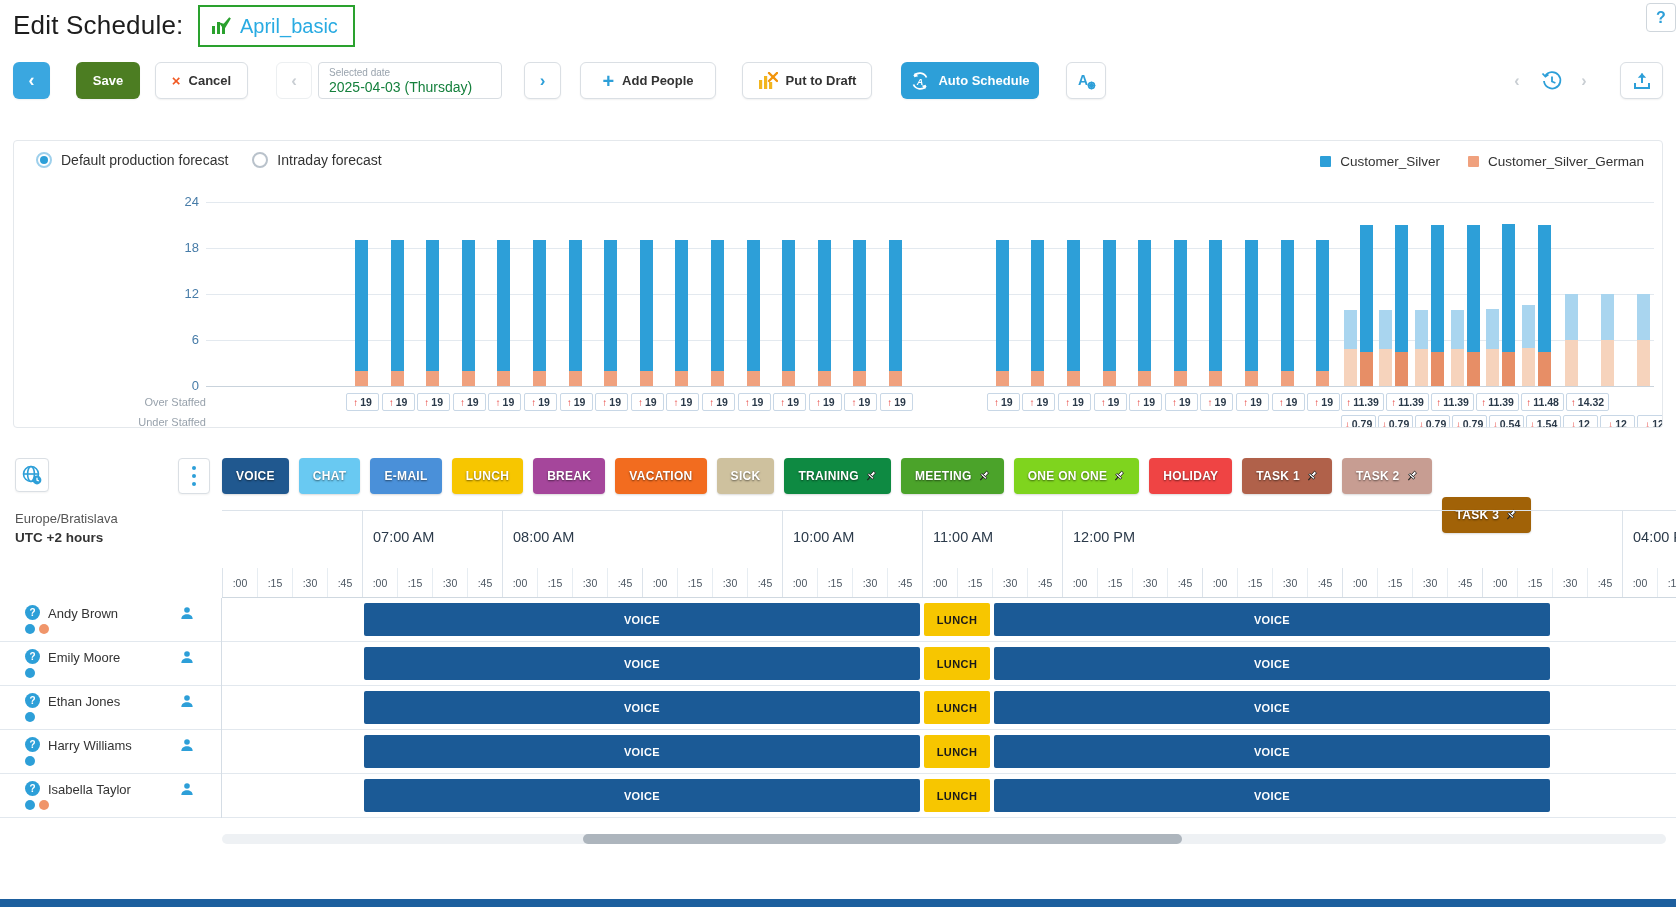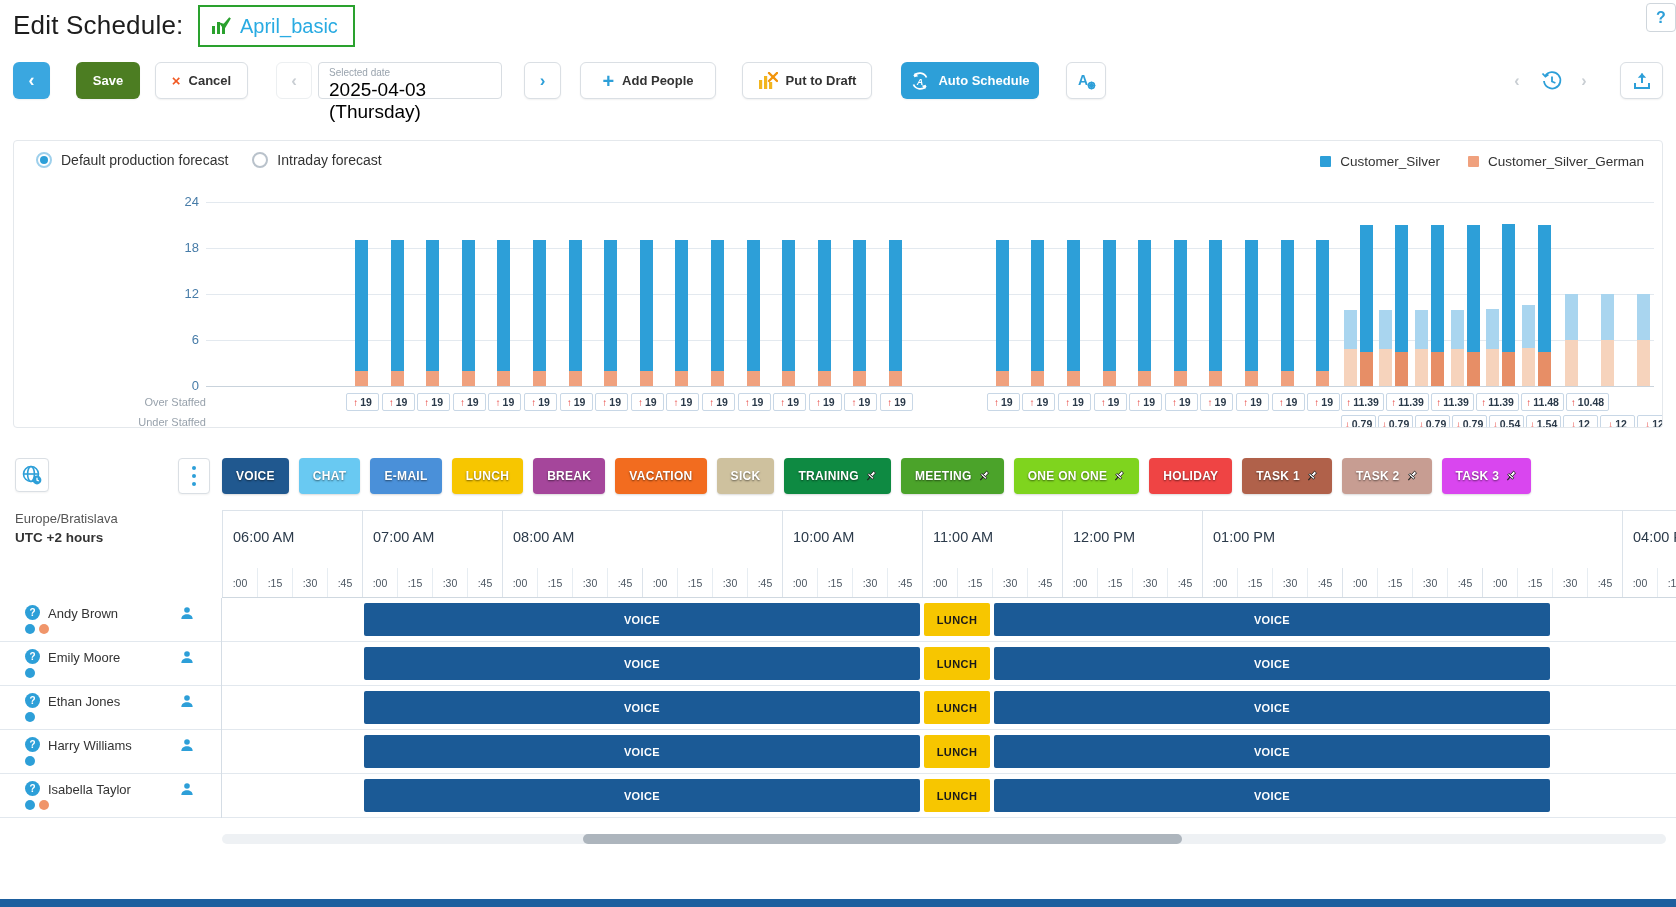--- a/index.html
+++ b/index.html
@@ -16,21 +16,21 @@
   
   .btn { position:absolute; top:62px; height:37px; display:flex; align-items:center; justify-content:center; gap:8px; background:#fff; border:1px solid #dadfe4; border-radius:6px; font-size:13px; font-weight:bold; color:#333; box-shadow:0 1px 2px rgba(0,0,0,.06); cursor:pointer; }
   .btn.flat { border:none; box-shadow:none; background:transparent; }
   .back-btn { left:13px; width:37px; background:#3AA7E0; border:none; color:#fff; font-size:18px; }
   .save-btn { left:76px; width:64px; background:#4C7D22; border:none; color:#fff; }
   .cancel-btn { left:155px; width:93px; }
   .cancel-x { color:#F15A24; font-size:15px; font-weight:bold; }
   .dateprev-btn { left:276px; width:36px; color:#c9ced3; font-size:17px; border-color:#eceff1; box-shadow:none; }
   .date-box { left:318px; top:62px; width:184px; height:37px; border:1px solid #d8dde2; border-radius:4px; background:#fff; padding:4px 10px 0 10px; }
   .date-label { font-size:10px; color:#9aa4ae; }
-  .date-value { font-size:19px; color:#000000; margin-top:1px; }
+  .date-value { font-size:14px; color:#15803d; margin-top:1px; }
   .datenext-btn { left:524px; width:37px; color:#2D9FD8; font-size:17px; }
   .addpeople-btn { left:580px; width:136px; }
   .plus-ic { color:#2D9FD8; font-size:20px; font-weight:bold; line-height:1; }
   .draft-btn { left:742px; width:130px; }
   .autos-btn { left:901px; width:138px; background:#2D9FD8; border:none; color:#fff; }
   .agear-btn { left:1066px; width:40px; }
   .histprev-btn { left:1505px; width:24px; color:#c9ced3; font-size:16px; }
   .hist-btn { left:1536px; width:32px; }
   .histnext-btn { left:1572px; width:24px; color:#c9ced3; font-size:16px; }
   .export-btn { left:1620px; width:43px; }
@@ -443,21 +443,21 @@
         <div class="lblbox" style="left: 1475px; top: 274px; width: 35px;">
           <span class="arr">↓</span>
           <span>0.54</span>
         </div>
         <div class="cbar" style="left: 1523.8px; top: 211.267px; height: 33.7333px; background: rgb(231, 142, 102);"></div>
         <div class="cbar" style="left: 1523.8px; top: 84px; height: 127.267px; background: rgb(45, 159, 216);"></div>
         <div class="cbar" style="left: 1507.8px; top: 207.433px; height: 37.5667px; background: rgb(246, 211, 188);"></div>
         <div class="cbar" style="left: 1507.8px; top: 163.733px; height: 43.7px; background: rgb(169, 213, 239);"></div>
         <div class="lblbox" style="left: 1552px; top: 252px; width: 43px;">
           <span class="arr">↑</span>
-          <span>10.48</span>
+          <span>14.32</span>
         </div>
         <div class="lblbox" style="left: 1512px; top: 274px; width: 35px;">
           <span class="arr">↓</span>
           <span>1.54</span>
         </div>
         <div class="cbar" style="left: 1551.4px; top: 199px; height: 46px; background: rgb(246, 211, 188);"></div>
         <div class="cbar" style="left: 1551.4px; top: 153px; height: 46px; background: rgb(169, 213, 239);"></div>
         <div class="lblbox" style="left: 1549px; top: 274px; width: 35px;">
           <span class="arr">↓</span>
           <span>12</span>
@@ -571,45 +571,43 @@
         <span>
           <svg width="12" height="12" viewBox="0 0 14 14">
             <g transform="rotate(42 7 7)">
               <rect x="5.4" y="0.8" width="3.2" height="5.6" fill="#fff" stroke="#222" stroke-width="1"></rect>
               <rect x="3.2" y="6.4" width="7.6" height="2.2" fill="#fff" stroke="#222" stroke-width="1"></rect>
               <line x1="7" y1="8.8" x2="7" y2="13.4" stroke="#222" stroke-width="1.4"></line>
             </g>
           </svg>
         </span>
       </button>
-      <button class="act-btn" style="background: #d946ef;">
+      <button class="act-btn" style="background: #a16207; margin-top: 39px;">
         <span>TASK 3</span>
         <span>
           <svg width="12" height="12" viewBox="0 0 14 14">
             <g transform="rotate(42 7 7)">
               <rect x="5.4" y="0.8" width="3.2" height="5.6" fill="#fff" stroke="#222" stroke-width="1"></rect>
               <rect x="3.2" y="6.4" width="7.6" height="2.2" fill="#fff" stroke="#222" stroke-width="1"></rect>
               <line x1="7" y1="8.8" x2="7" y2="13.4" stroke="#222" stroke-width="1.4"></line>
             </g>
           </svg>
         </span>
       </button>
     </div>
 
   <div class="abs tz-region">Europe/Bratislava</div>
   <div class="abs tz-utc">UTC +2 hours</div>
 
   <div class="abs hour-head" id="hour-head">
-      <div class="hour-cell" style="left: 0px;">06:00 AM</div>
       <div class="hour-cell" style="left: 140px;">07:00 AM</div>
       <div class="hour-cell" style="left: 280px;">08:00 AM</div>
       <div class="hour-cell" style="left: 560px;">10:00 AM</div>
       <div class="hour-cell" style="left: 700px;">11:00 AM</div>
       <div class="hour-cell" style="left: 840px;">12:00 PM</div>
-      <div class="hour-cell" style="left: 980px;">01:00 PM</div>
       <div class="hour-cell" style="left: 1400px;">04:00 PM</div>
     </div>
   <div class="abs q-head" id="q-head">
       <div class="q-cell h0" style="left: 0px;">:00</div>
       <div class="q-cell" style="left: 35px;">:15</div>
       <div class="q-cell" style="left: 70px;">:30</div>
       <div class="q-cell" style="left: 105px;">:45</div>
       <div class="q-cell h0" style="left: 140px;">:00</div>
       <div class="q-cell" style="left: 175px;">:15</div>
       <div class="q-cell" style="left: 210px;">:30</div>

